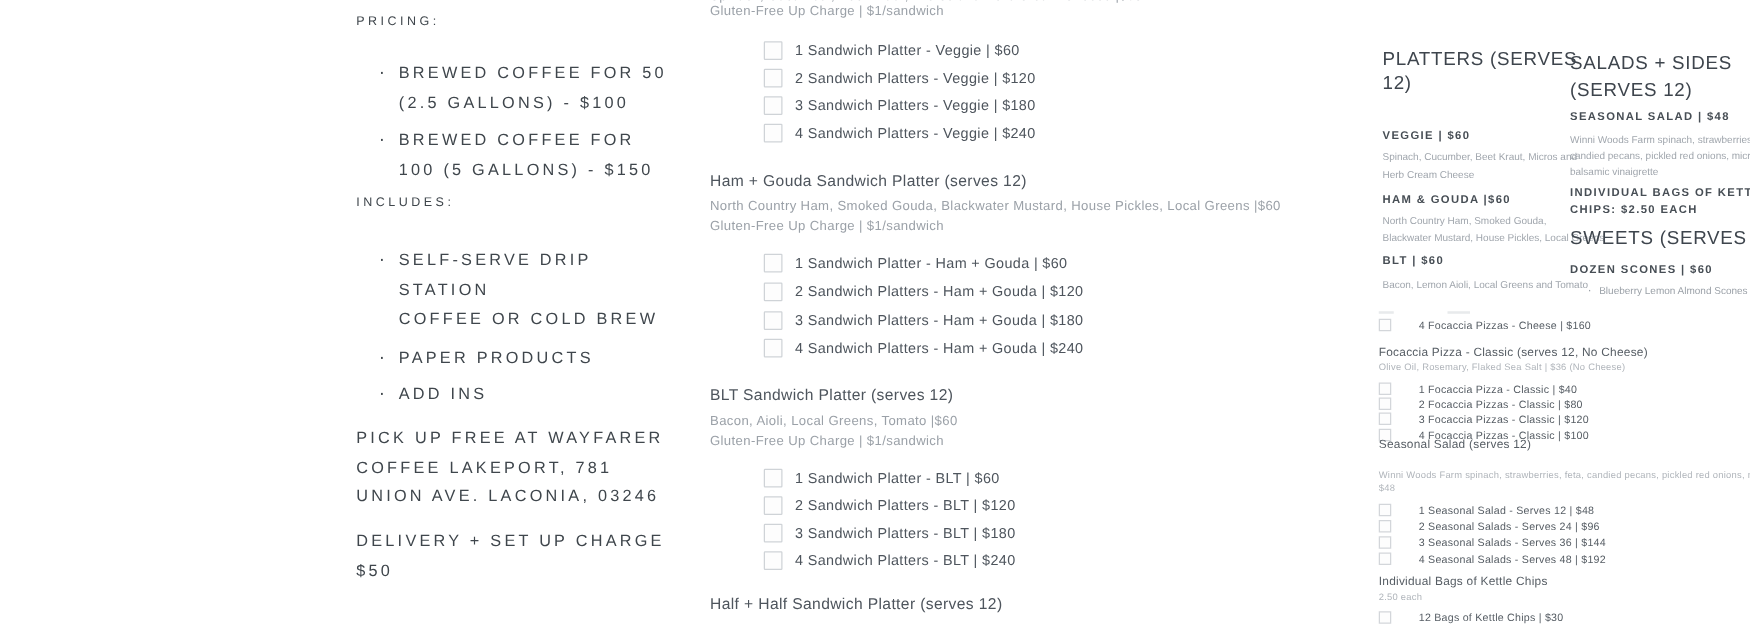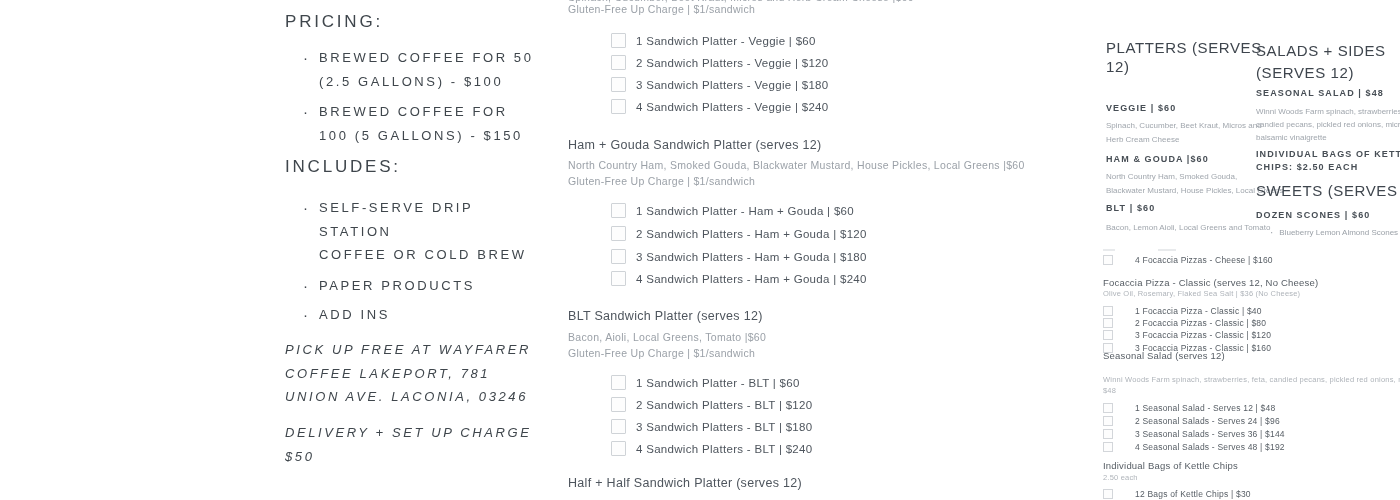--- a/index.html
+++ b/index.html
@@ -3,22 +3,22 @@
 <meta charset="utf-8">
 <style>
   html,body{margin:0;padding:0;}
   body{
     width:1400px;height:500px;position:relative;overflow:hidden;
     background:#ffffff;
     font-family:"Liberation Sans", sans-serif;
     -webkit-font-smoothing:antialiased;
   }
   
-  .lhead{position:absolute;left:285px;font-size:17px;letter-spacing:2.8px;color:#3f464c;font-weight:500;white-space:nowrap;}
-  .lblock{position:absolute;left:285px;font-size:13px;letter-spacing:2.6px;color:#3f464c;font-weight:500;line-height:23.5px;white-space:nowrap;font-style:italic;}
+  .lhead{position:absolute;left:285px;font-size:10px;letter-spacing:2.8px;color:#3f464c;font-weight:500;white-space:nowrap;}
+  .lblock{position:absolute;left:285px;font-size:13px;letter-spacing:2.6px;color:#3f464c;font-weight:500;line-height:23.5px;white-space:nowrap;}
   .lbullet{position:absolute;left:303px;display:flex;gap:11px;}
   .lbullet .dot{font-size:15px;line-height:23.5px;color:#3f464c;}
   .lbullet .blines{font-size:13px;letter-spacing:2.6px;color:#3f464c;font-weight:500;line-height:23.5px;white-space:nowrap;}
   
   .mhead{position:absolute;left:568px;font-size:12.5px;color:#4e555d;letter-spacing:0.3px;white-space:nowrap;}
   .mdesc{position:absolute;left:568px;font-size:10.5px;color:#9ba1a8;letter-spacing:0.3px;white-space:nowrap;}
   .mrow{position:absolute;left:567px;display:flex;align-items:center;gap:10px;height:15px;margin-left:44px;}
   .cb{width:13px;height:13px;border:1px solid #cfd3d7;background:#fdfdfd;border-radius:1px;flex:0 0 auto;}
   .mrow .lbl{font-size:11.5px;color:#4e555d;letter-spacing:0.3px;white-space:nowrap;}
   
@@ -218,21 +218,21 @@
 <div class="orow" style="top:318px">
   <span class="cbs"></span>
   <span class="lbl">2 Focaccia Pizzas - Classic | $80</span>
 </div>
 <div class="orow" style="top:330px">
   <span class="cbs"></span>
   <span class="lbl">3 Focaccia Pizzas - Classic | $120</span>
 </div>
 <div class="orow" style="top:343px">
   <span class="cbs"></span>
-  <span class="lbl">3 Focaccia Pizzas - Classic | $160</span>
+  <span class="lbl">4 Focaccia Pizzas - Classic | $100</span>
 </div>
 
 <div class="ohead" style="top:350px">Seasonal Salad (serves 12)</div>
 <div class="odesc" style="top:374px;line-height:11px">
   <div>Winni Woods Farm spinach, strawberries, feta, candied pecans, pickled red onions, micros, honey balsamic vinaigrette |</div>
   <div>$48</div>
 </div>
 
 <div class="orow" style="top:403px">
   <span class="cbs"></span>

